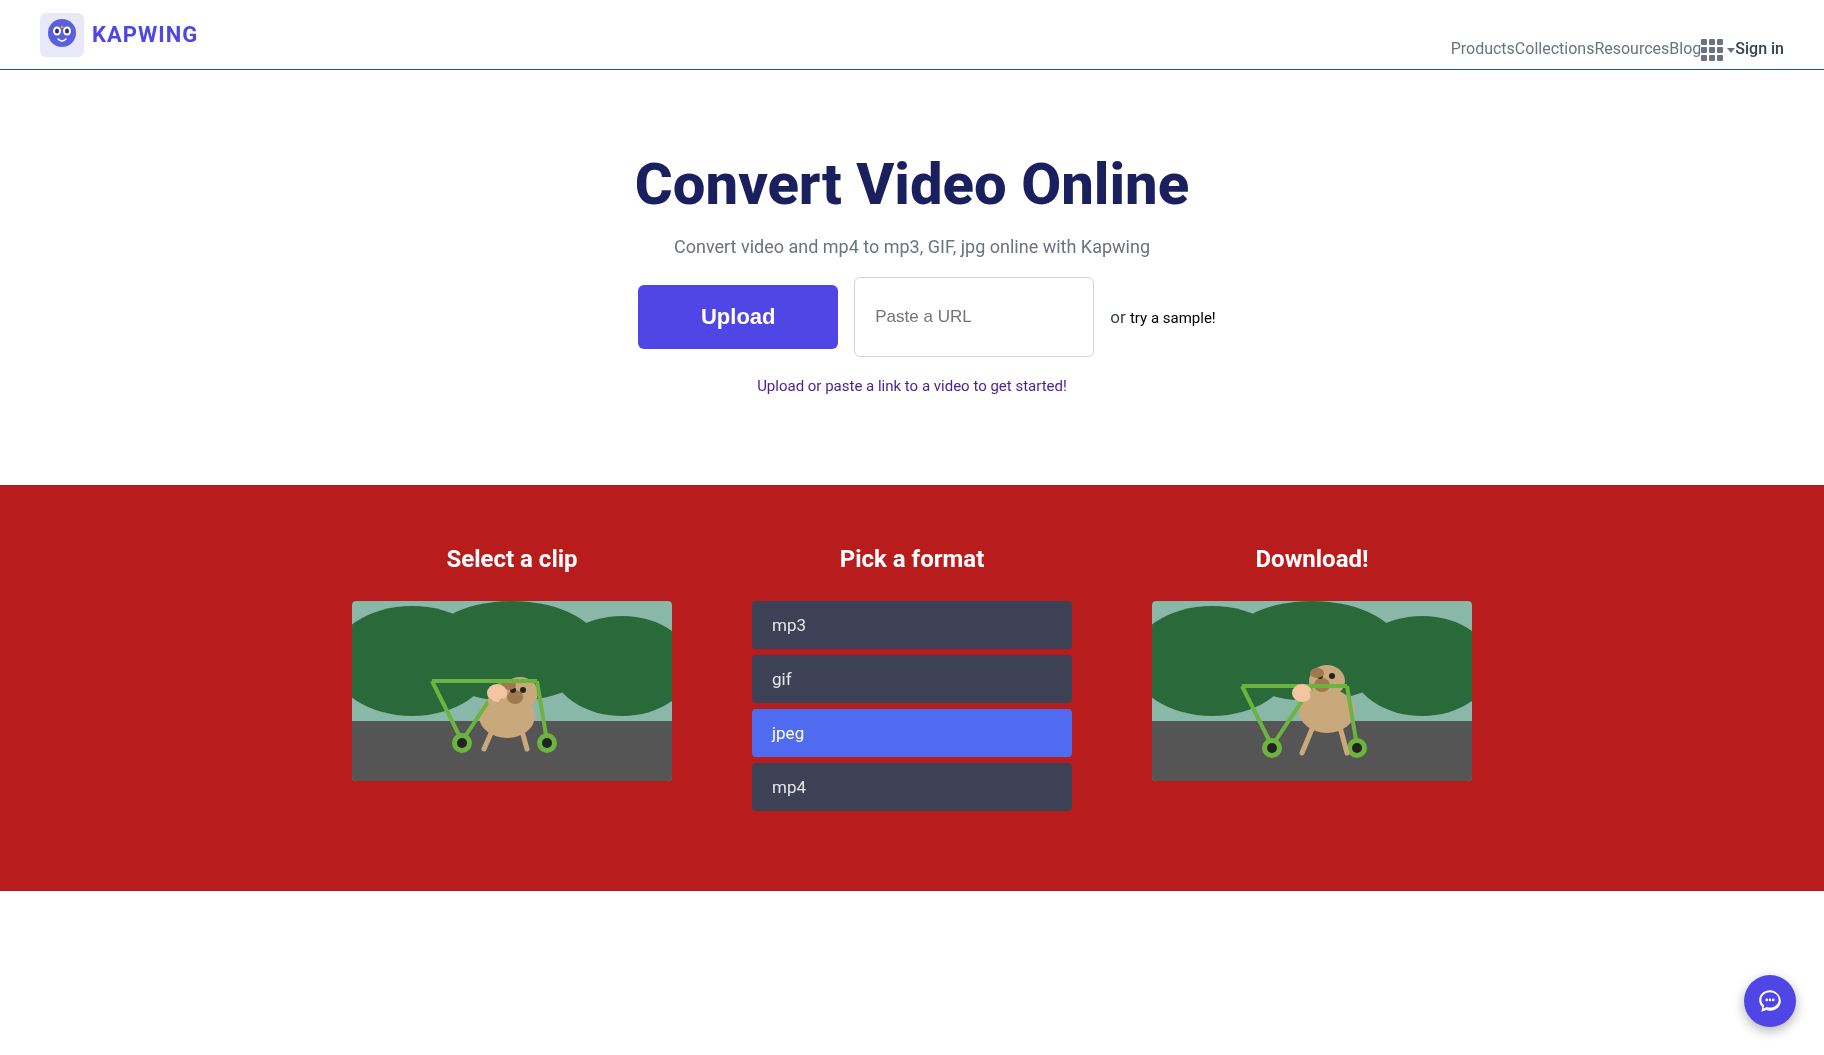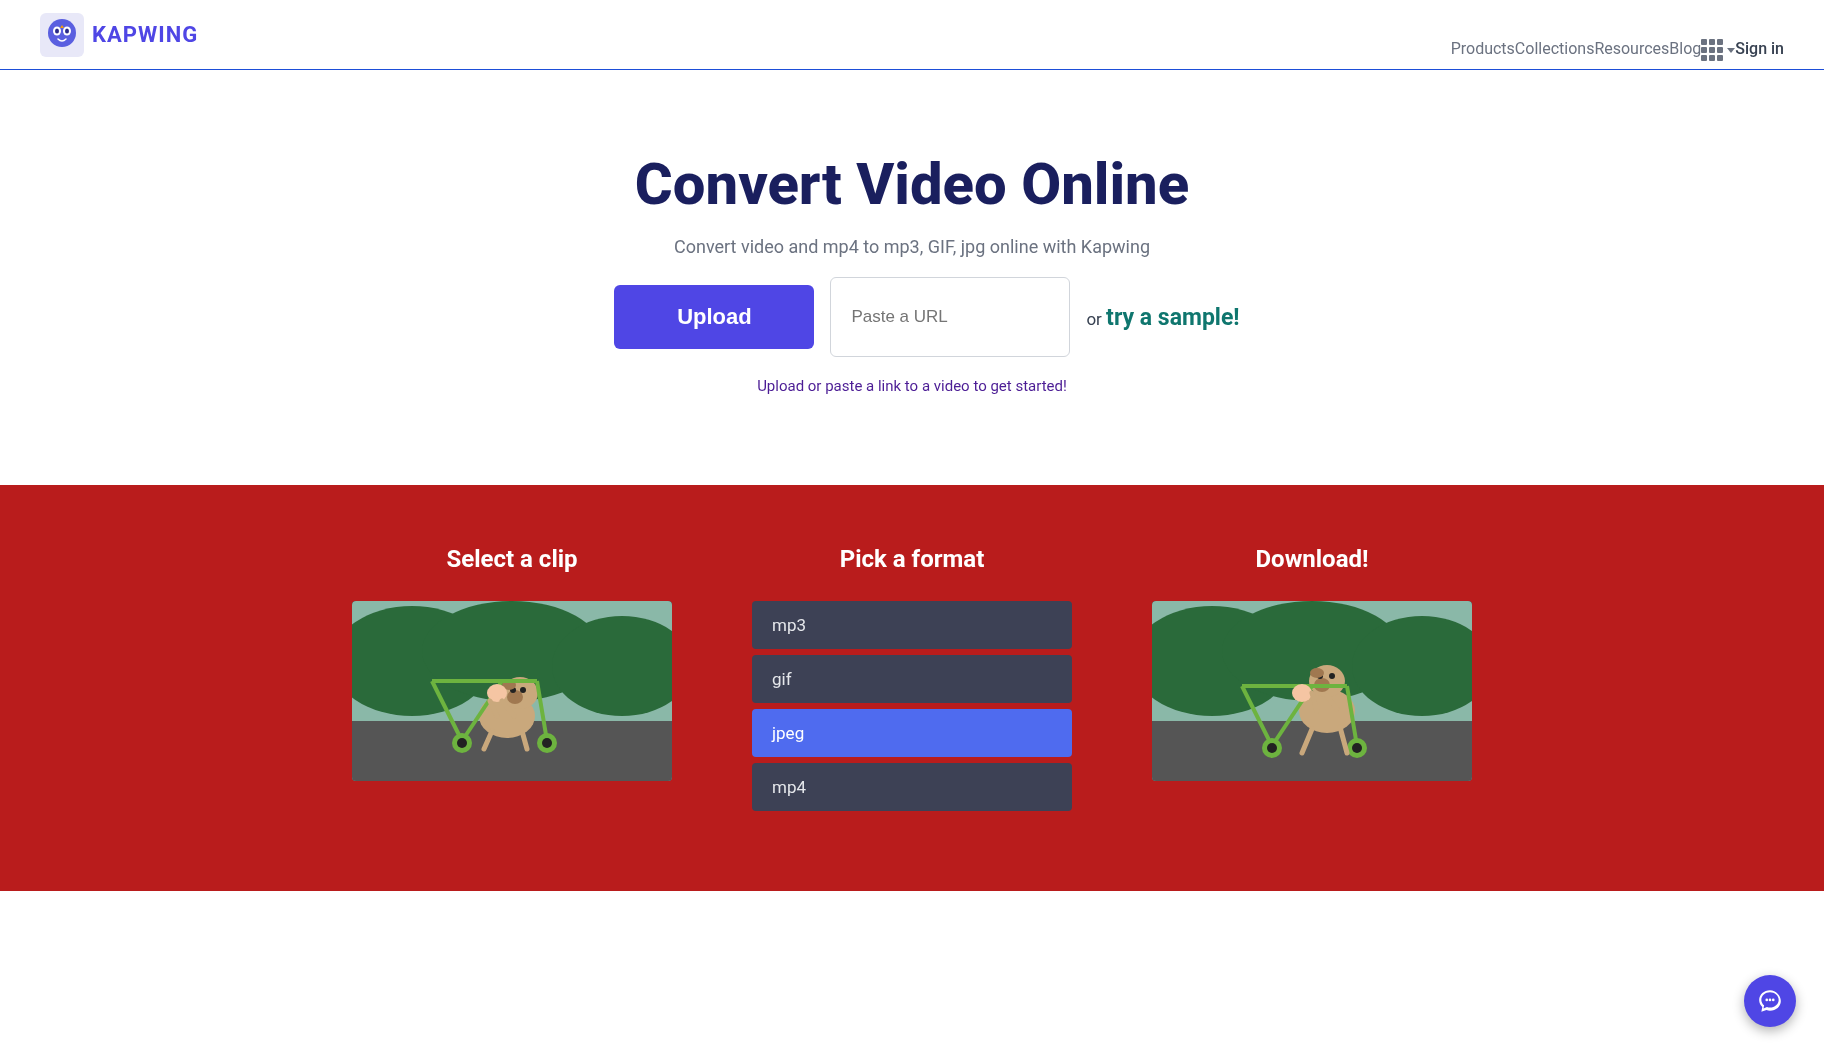--- a/index.html
+++ b/index.html
@@ -125,23 +125,23 @@
       color: #9ca3af;
       width: 240px;
       outline: none;
     }
     .or-try {
       font-size: 17px;
       color: #374151;
       white-space: nowrap;
     }
     .try-link {
-      color: #0f766e;
-      font-weight: 700;
-      font-size: 23px;
+      color: #000000;
+      font-weight: 400;
+      font-size: 15px;
       cursor: pointer;
       text-decoration: none;
     }
     .upload-hint {
       color: #4c1d95;
       font-size: 15px;
       text-align: center;
     }
 
     

